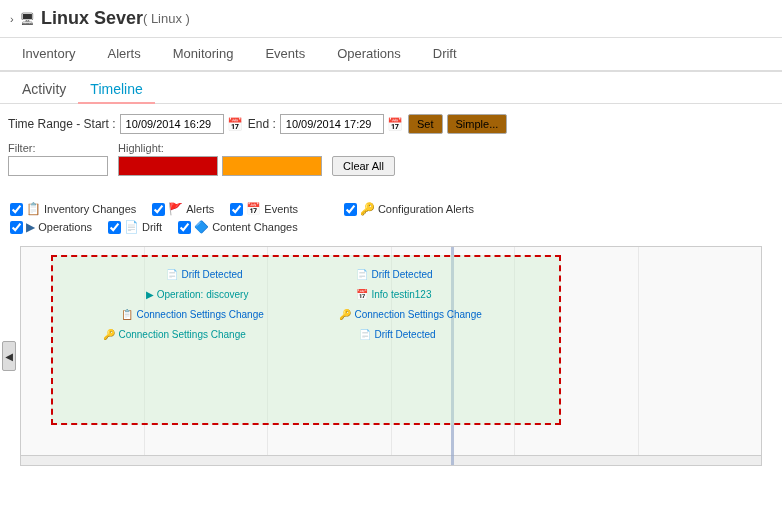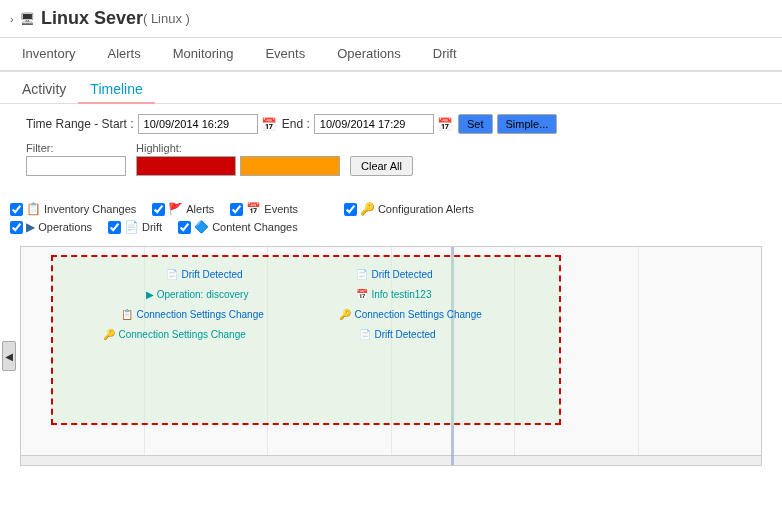--- a/index.html
+++ b/index.html
@@ -16,26 +16,26 @@
     .main-tabs { display: flex; border-bottom: 2px solid #ddd; padding: 0 6px; }
     .main-tab { padding: 8px 16px; cursor: pointer; font-size: 13px; color: #555; border-bottom: 3px solid transparent; margin-bottom: -2px; }
     .main-tab.active { color: #0099cc; border-bottom: 3px solid #0099cc; font-weight: bold; }
     
     
     .sub-tabs { display: flex; padding: 4px 10px 0; border-bottom: 1px solid #ddd; }
     .sub-tab { padding: 5px 12px; cursor: pointer; font-size: 14px; color: #555; border-bottom: 2px solid transparent; margin-bottom: -1px; }
     .sub-tab.active { color: #0099cc; border-bottom: 2px solid #fca5a5; }
     
     
-    .controls-area { padding: 10px 26px 6px; }
+    .controls-area { padding: 10px 8px 6px; }
     .time-range-row { display: flex; align-items: center; gap: 4px; margin-bottom: 8px; }
     .time-label { font-size: 12px; color: #333; }
-    .time-input { border: 1px solid #aaa; padding: 3px 5px; font-size: 11px; width: 120px; }
+    .time-input { border: 1px solid #aaa; padding: 3px 5px; font-size: 11px; width: 104px; }
     .cal-icon { font-size: 13px; cursor: pointer; }
-    .set-btn, .simple-btn { border: 1px solid #aaa; background: #3b82f6; padding: 3px 8px; font-size: 11px; cursor: pointer; border-radius: 2px; }
+    .set-btn, .simple-btn { border: 1px solid #aaa; background: #a16207; padding: 3px 8px; font-size: 11px; cursor: pointer; border-radius: 2px; }
     
     .filter-row { display: flex; align-items: center; gap: 10px; margin-bottom: 16px; }
     .filter-input-red { border: 1px solid #aaa; width: 100px; height: 20px; background: #fff; }
     .filter-input-red-fill { border: 1px solid #aaa; width: 100px; height: 20px; background: #cc0000; }
     .filter-input-orange-fill { border: 1px solid #aaa; width: 100px; height: 20px; background: #ff9900; }
     .clear-all-btn { border: 1px solid #aaa; background: #f0f0f0; padding: 3px 10px; font-size: 11px; cursor: pointer; border-radius: 2px; }
     .filter-col { display: flex; flex-direction: column; gap: 2px; }
     .filter-col-label { font-size: 11px; color: #555; }
     
     

